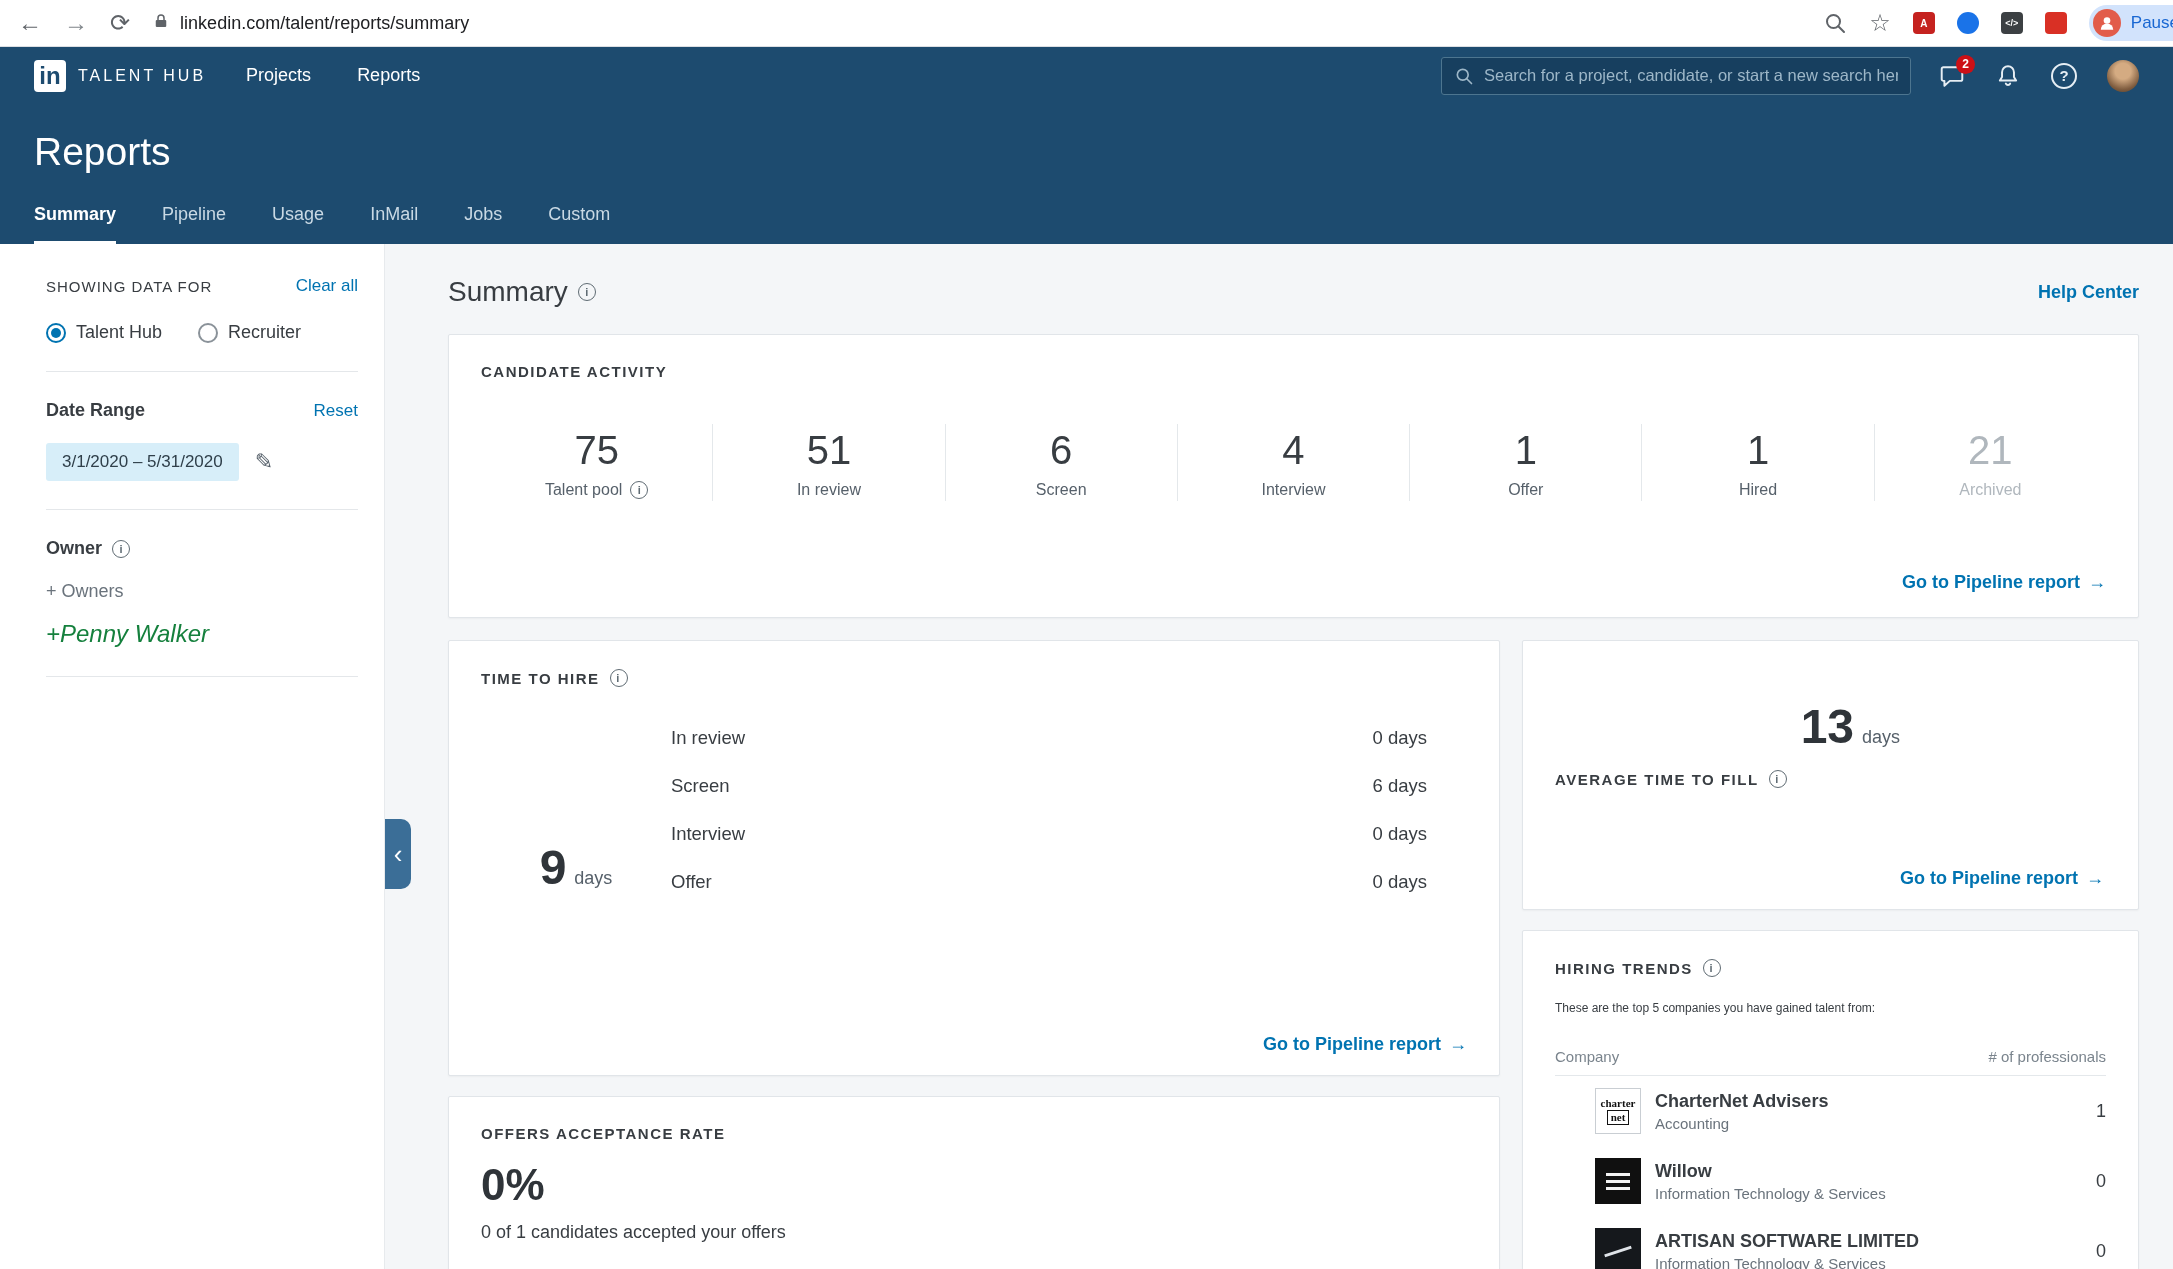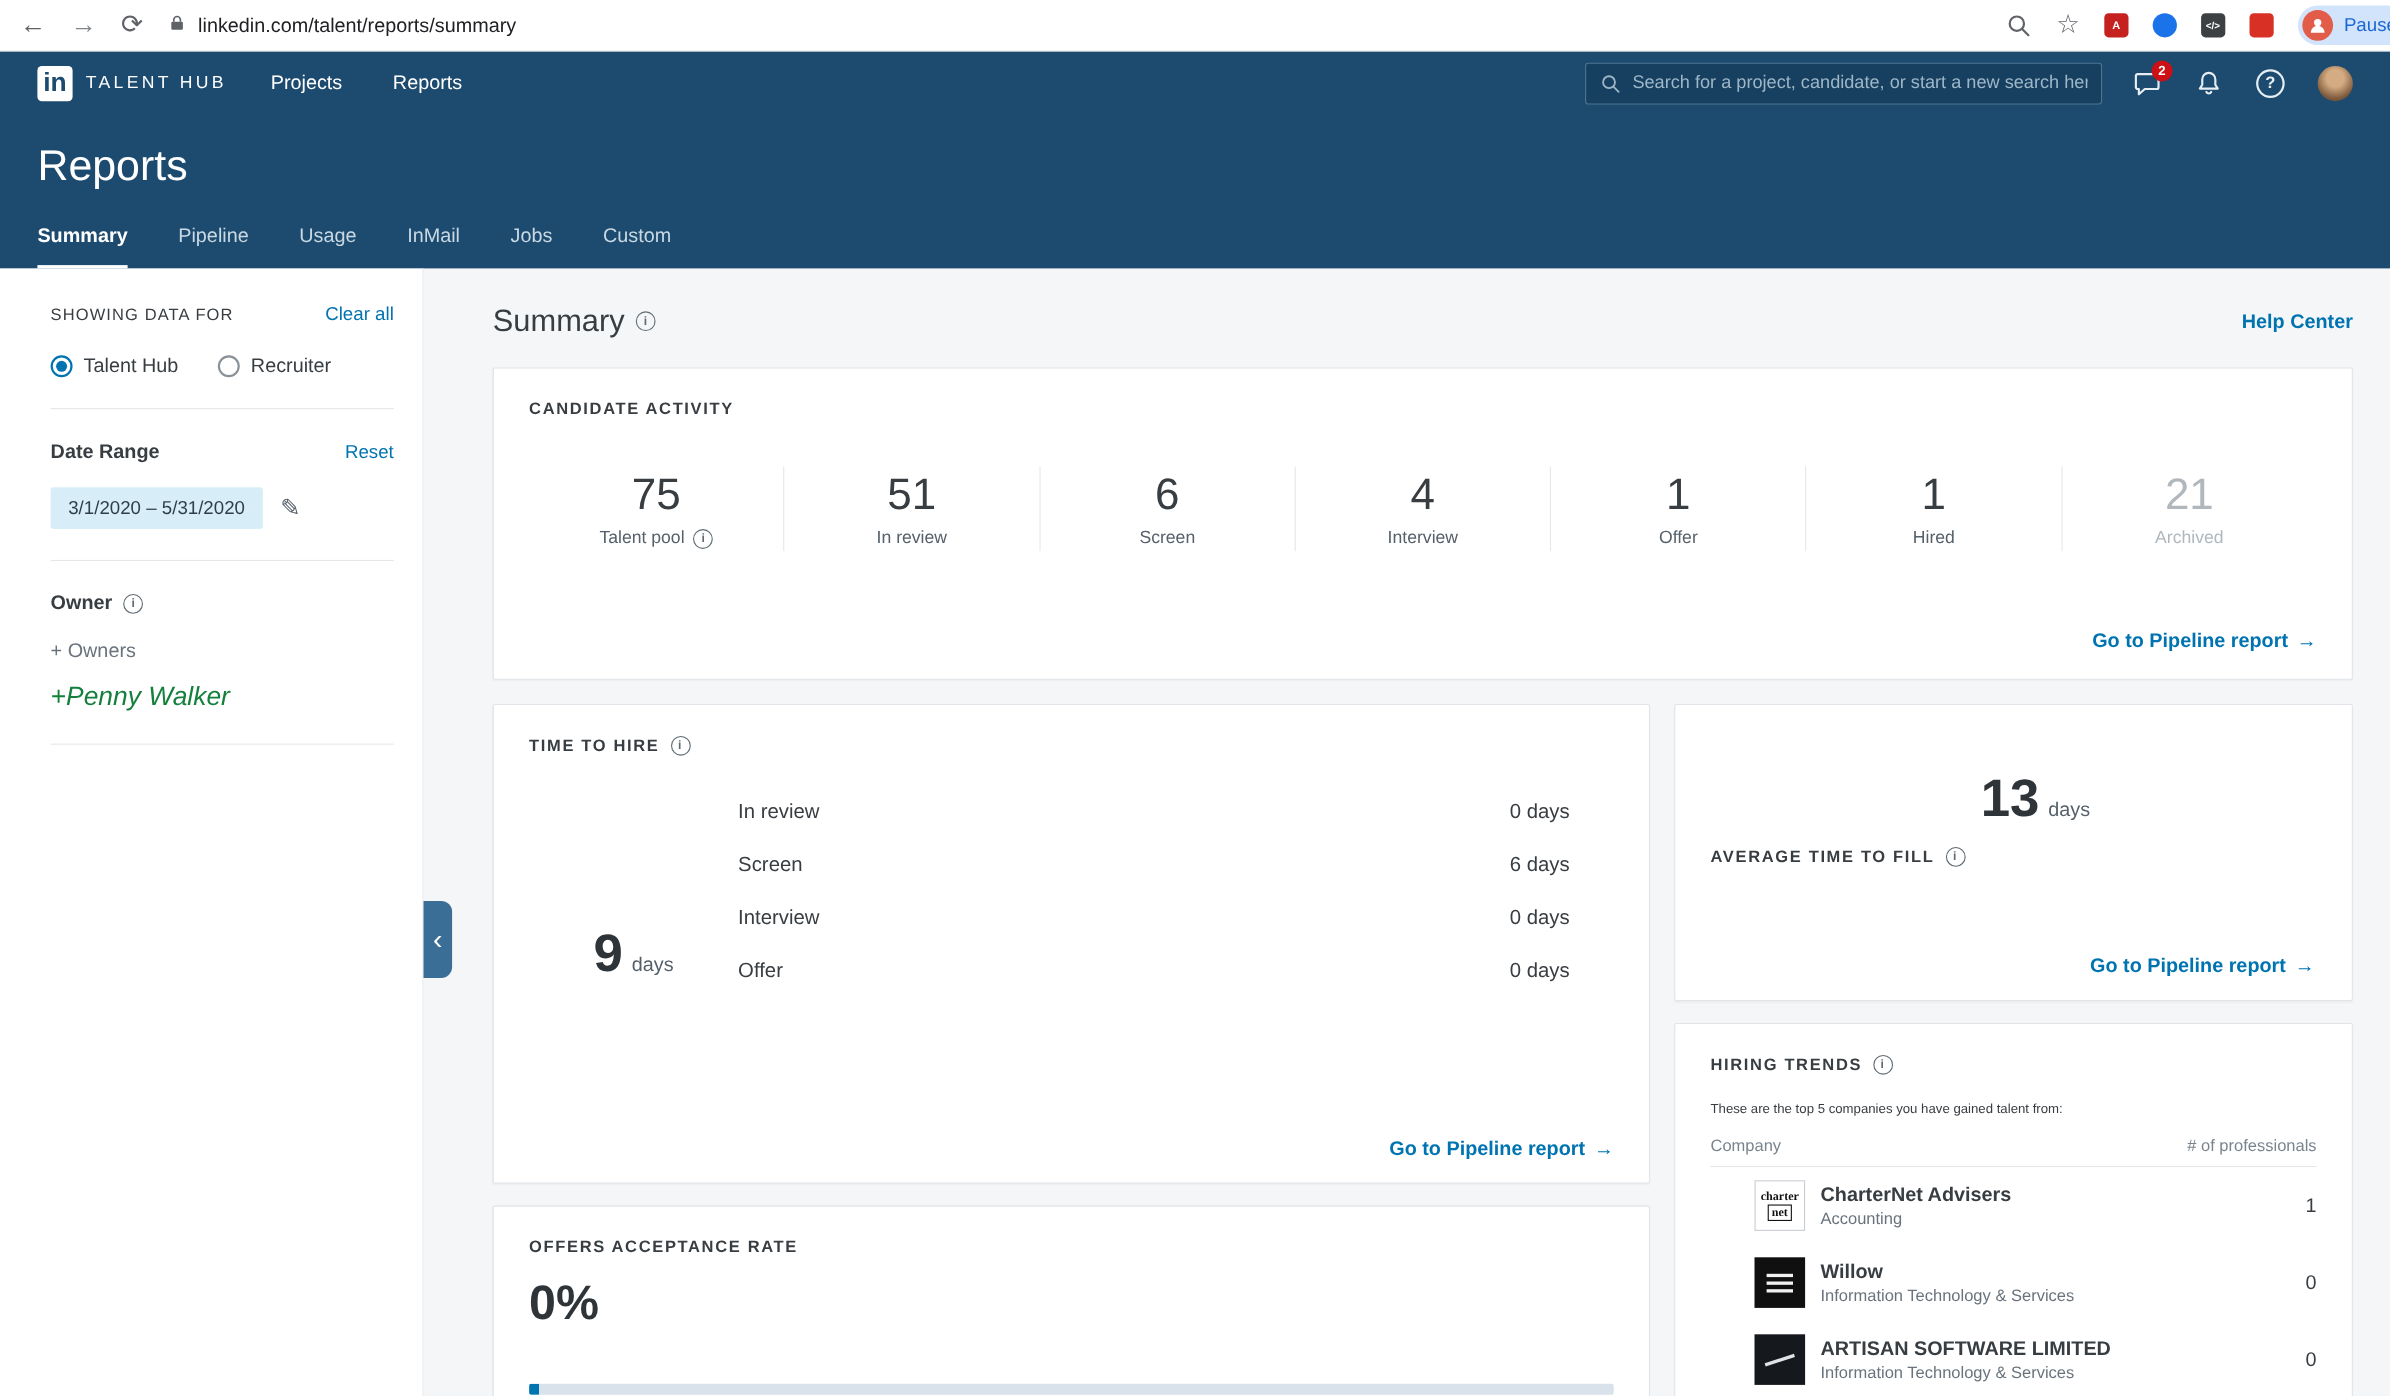--- a/index.html
+++ b/index.html
@@ -129,21 +129,21 @@
   .offers-value { font-size:44px; font-weight:700; color:#2f3439; margin-top:18px; }
   .offers-sub { font-size:18px; color:#383d42; margin-top:12px; }
   .progress { margin-top:48px; height:10px; background:#d9e1ea; border-radius:2px; overflow:hidden; cursor:default; }
   .progress-fill { width:9px; height:100%; background:#0073b1; }
 
   .attf-card { padding:28px 32px 20px; height:270px; display:flex; }
   .attf-number { margin:30px 0 0 14px; }
 
   .ht-card { padding:28px 32px; flex:1; min-height:430px; }
   .ht-desc { margin-top:24px; font-size:12px; color:#383d42; }
-  .ht-head { display:flex; justify-content:space-between; font-size:15px; color:#7a848d; margin-top:18px;
+  .ht-head { display:flex; justify-content:space-between; font-size:15px; color:#7a848d; margin-top:33px;
              padding-bottom:10px; border-bottom:1px solid #e4e8eb; }
   .company-row { display:flex; align-items:center; padding:12px 0;margin-left:40px; }
   .logo { width:46px; height:46px; margin-right:14px; flex:none; }
   .logo.charternet { background:#fff; border:1px solid #c9ced3; display:flex; flex-direction:column;
                      align-items:center; justify-content:center; font-size:11px; font-weight:700; color:#111;
                      font-family:"Liberation Serif", serif; line-height:1.15; }
   .logo.charternet .net { border:1.5px solid #111; padding:0 3px; }
   .logo.willow { background:#101010; display:flex; flex-direction:column; gap:4px; align-items:center;
                  justify-content:center; }
   .logo.willow i { display:block; width:24px; height:3px; background:#f2f2f2; }
@@ -391,20 +391,21 @@
               <span>→</span>
             </span>
           </div>
         </div>
 
         <div class="card offers-card">
           <div class="card-title">
             <span>OFFERS ACCEPTANCE RATE</span>
           </div>
           <div class="offers-value">0%</div>
+          <div class="offers-sub">0 of 1 candidates accepted your offers</div>
           <div class="progress">
             <div class="progress-fill"></div>
           </div>
         </div>
       </div>
 
       <div class="col-right">
 
         <div class="card attf-card">
           <div class="card-title">

